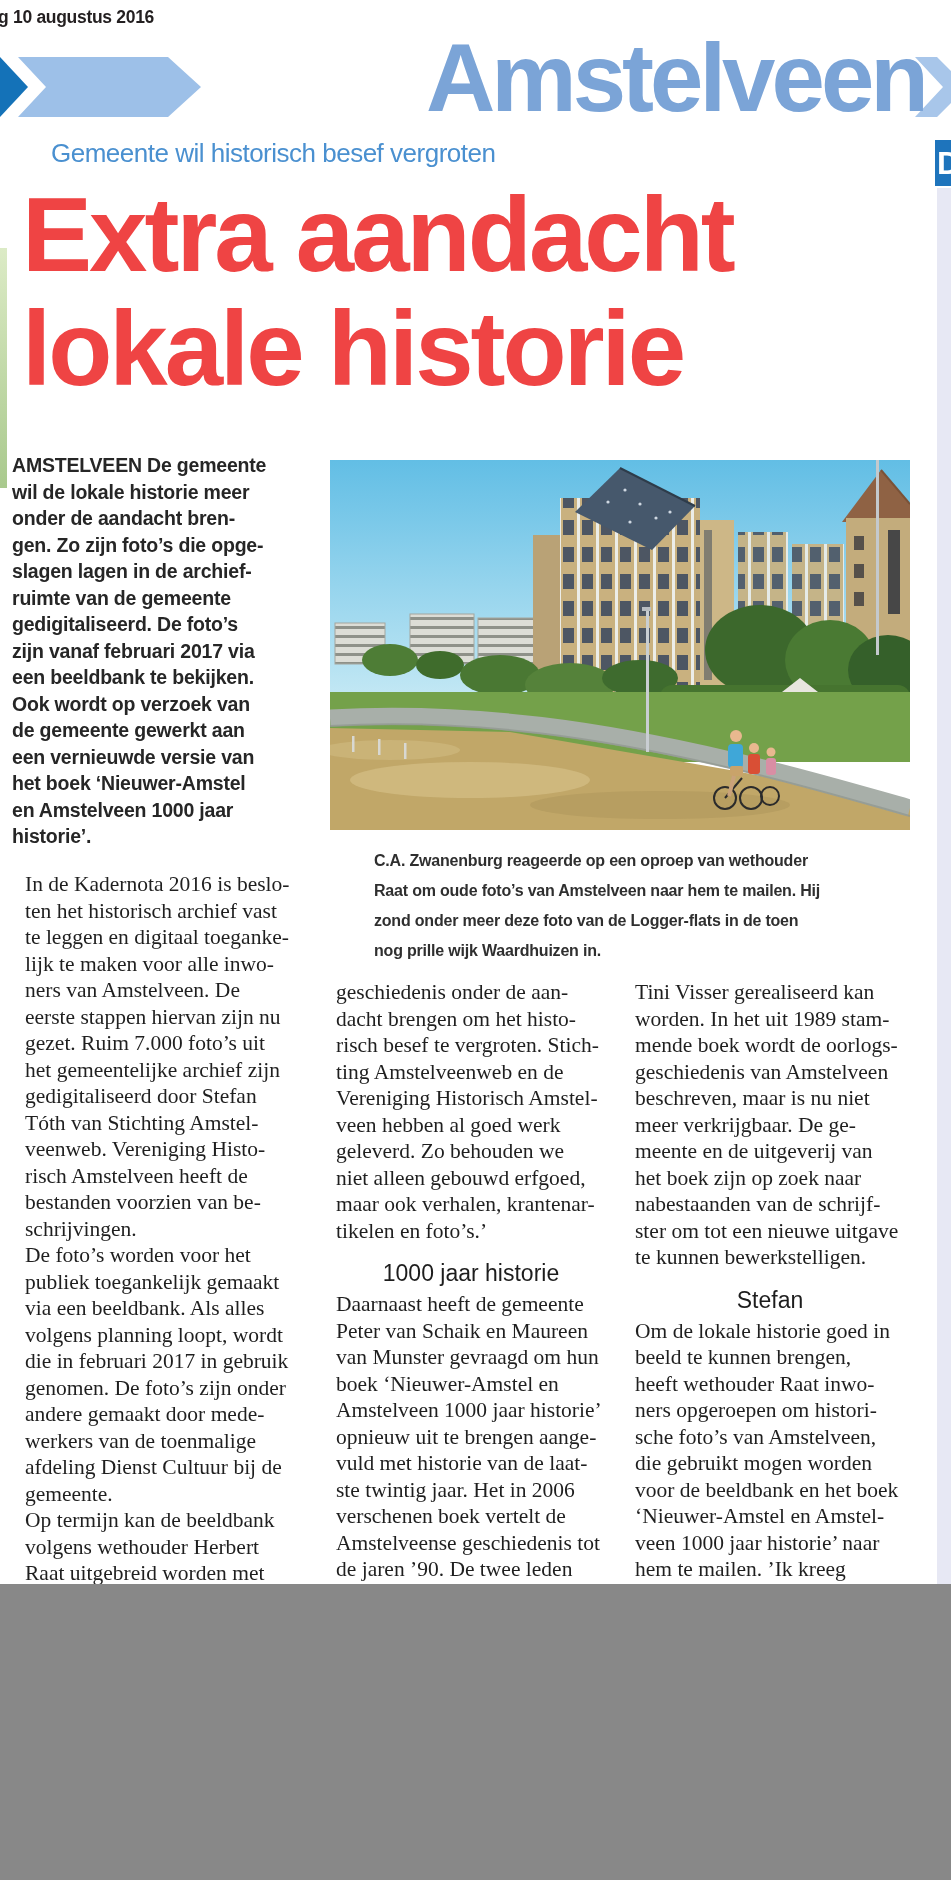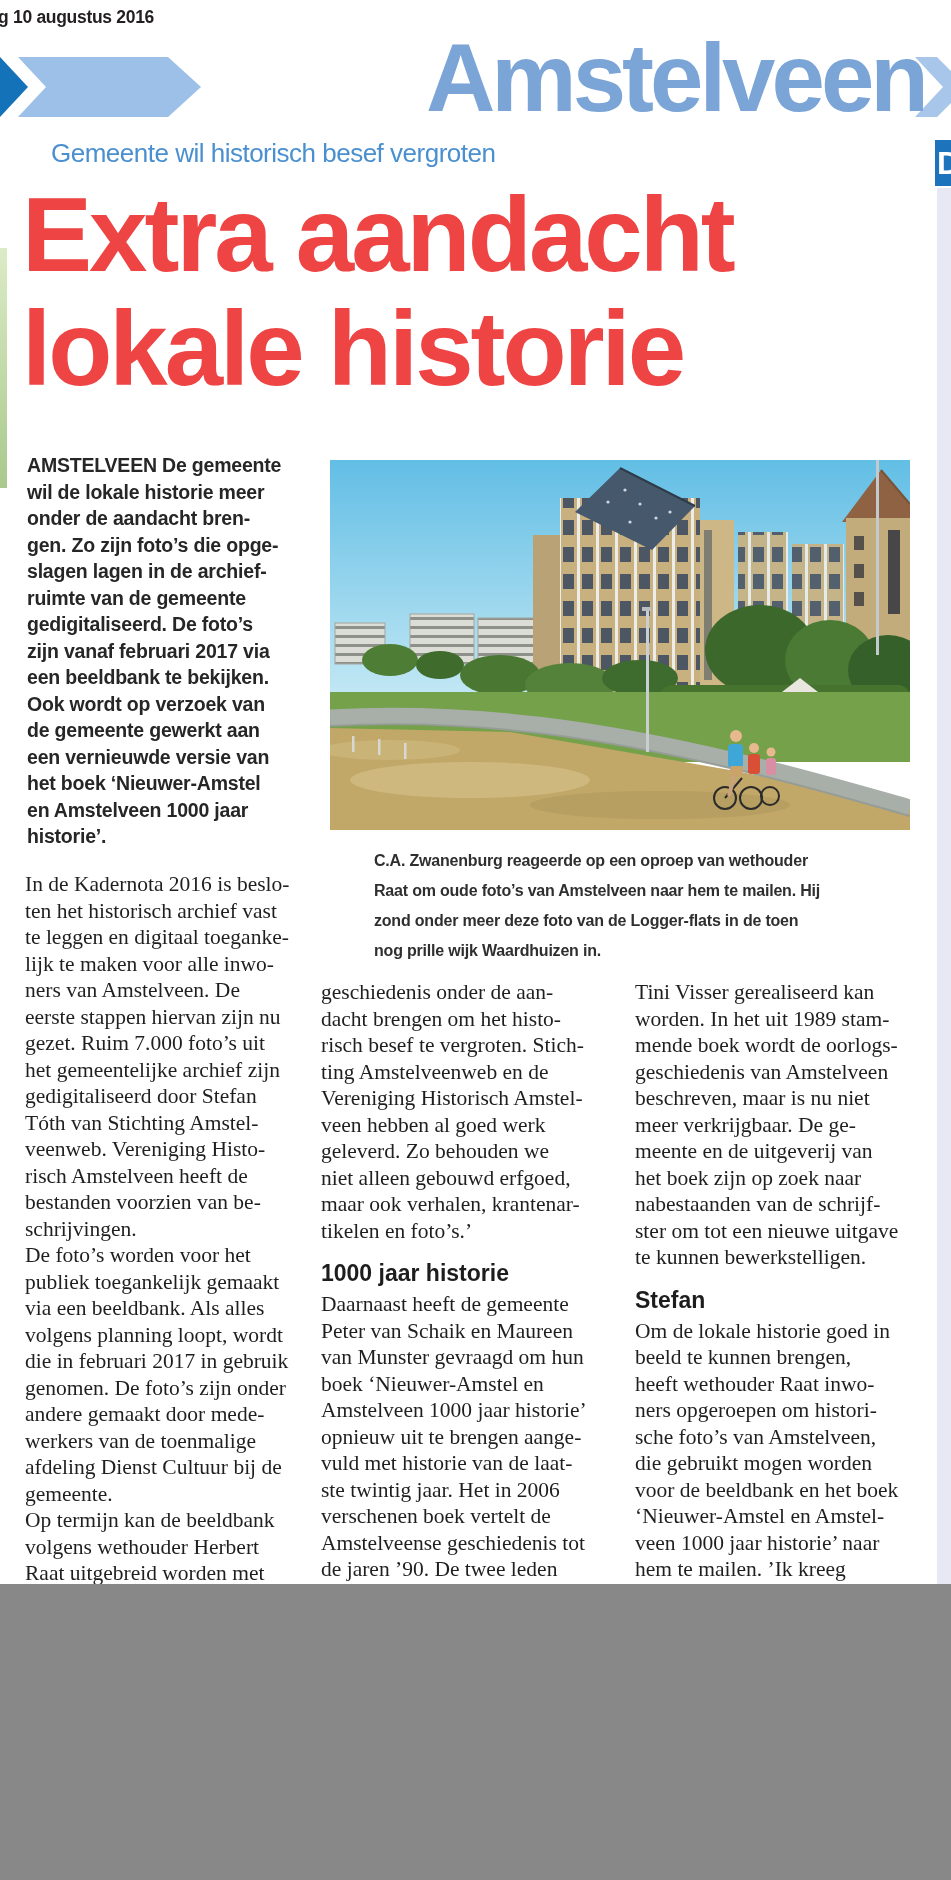--- a/index.html
+++ b/index.html
@@ -6,28 +6,28 @@
   .page{position:relative;width:951px;height:1584px;background:#ffffff;overflow:hidden;
         font-family:"Liberation Sans",sans-serif;}
   .abs{position:absolute;}
   .pre{white-space:pre;}
   .date{left:-2px;top:7px;font-size:17.5px;font-weight:700;color:#231f20;letter-spacing:-0.3px;}
   .masthead-title{left:426px;top:30px;font-size:96px;font-weight:700;letter-spacing:-4px;
         color:#7ba4d7;line-height:1;}
   .kicker{left:25px;top:138px;font-size:26px;font-weight:400;color:#4a90d0;letter-spacing:-0.5px;margin-left:26px;}
   .headline{left:22px;top:178px;font-size:105px;line-height:114px;font-weight:700;
         color:#ef4444;letter-spacing:-3px;}
-  .intro{left:27px;top:452px;width:300px;font-size:19.5px;line-height:26.5px;font-weight:700;
+  .intro{left:12px;top:452px;width:300px;font-size:19.5px;line-height:26.5px;font-weight:700;
         color:#262626;letter-spacing:-0.2px;}
   .serifcol{font-family:"Liberation Serif",serif;font-size:21.5px;line-height:26.5px;color:#1f1f1f;}
   .col1{left:25px;top:871px;width:300px;}
-  .col2{left:321px;top:979px;width:270px;}
+  .col2{left:336px;top:979px;width:270px;}
   .col3{left:635px;top:979px;width:270px;}
-  .subhead{font-family:"Liberation Sans",sans-serif;font-size:23px;font-weight:700;color:#1d1d1d;
-        margin:16px 0 4px 0;line-height:27px;}
+  .subhead{font-family:"Liberation Sans",sans-serif;font-size:23px;font-weight:400;color:#1d1d1d;
+        margin:16px 0 4px 0;line-height:27px;text-align:center;}
   .serifcol .blk{white-space:pre;}
   .caption{left:330px;top:846px;width:608px;font-size:16px;line-height:30px;font-weight:600;
         color:#2f2f2f;letter-spacing:-0.2px;margin-left:44px;}
   .photo-wrap{left:330px;top:460px;width:580px;height:370px;}
   .green-strip{left:0;top:248px;width:7px;height:240px;
         background:linear-gradient(#dcebc6,#a9c98d);}
   .d-box{left:935px;top:140px;width:16px;height:46px;background:#1e74bc;overflow:hidden;}
   .d-box span{position:relative;left:2px;top:5px;font-size:32px;font-weight:700;color:#ffffff;}
   .lavender{left:937px;top:188px;width:14px;height:1692px;background:#e7e8f4;}
   .banner-svg{left:0;top:56px;}

